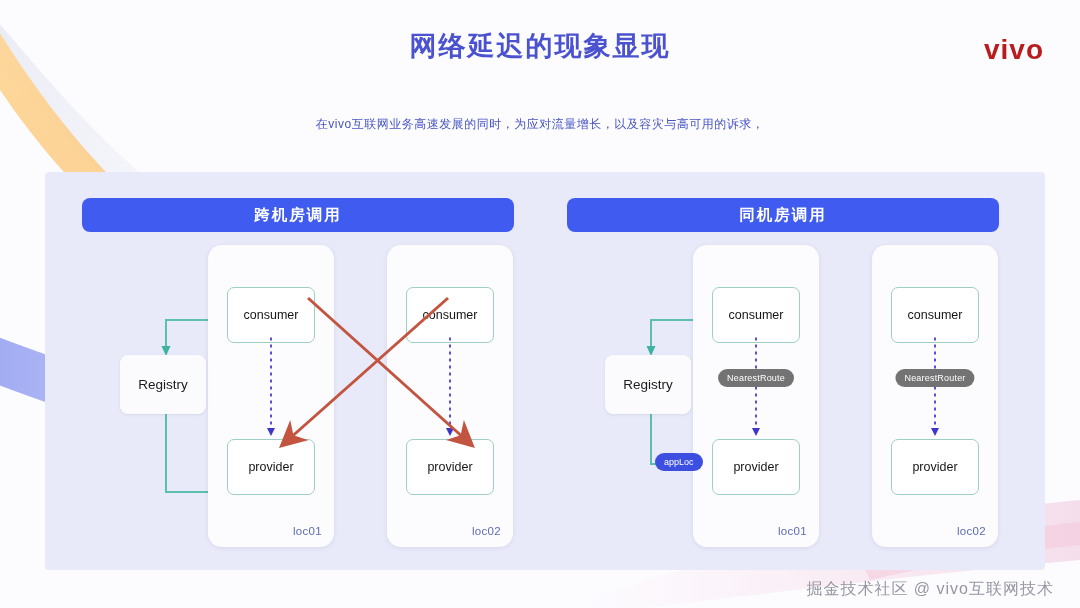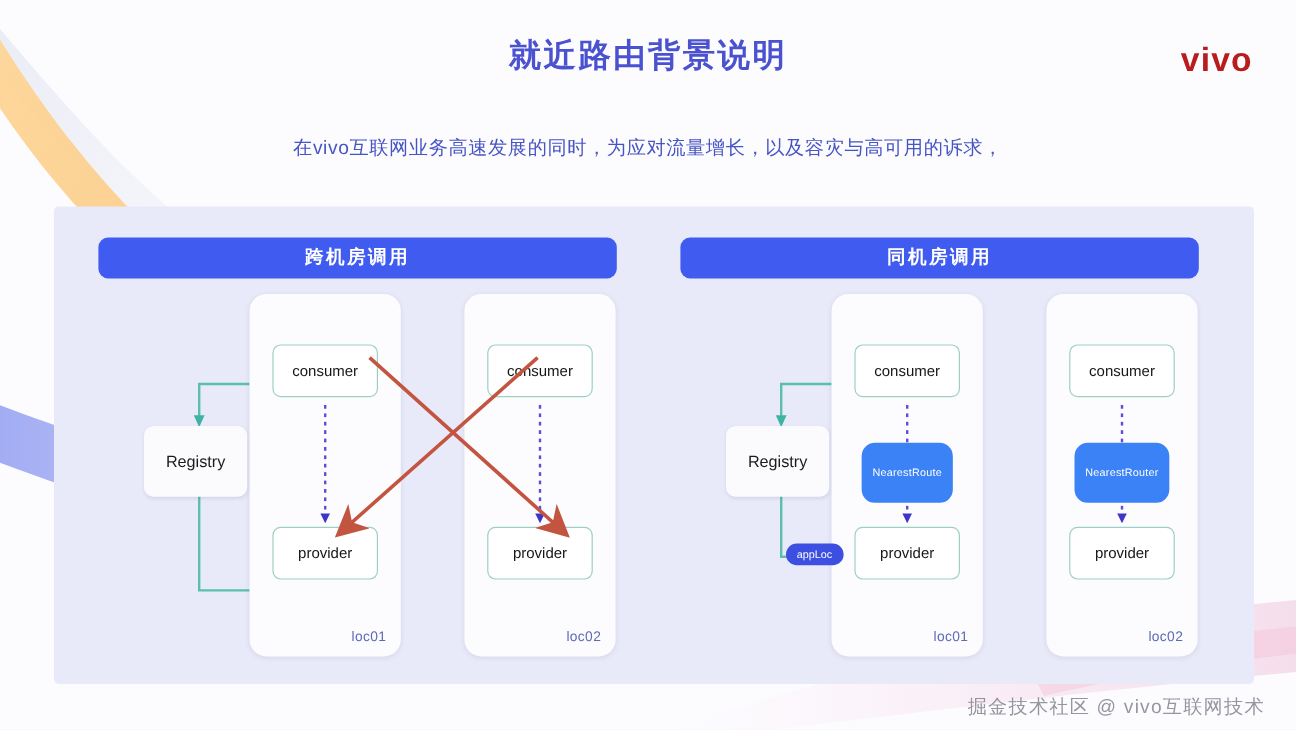--- a/index.html
+++ b/index.html
@@ -30,21 +30,21 @@
     position: absolute; top: 36px; right: 36px;
     z-index: 5;
     font-size: 28px; font-weight: bold;
     color: #b91c1c; letter-spacing: 1px;
     line-height: 1;
   }
 
   .subtitle {
     position: absolute; top: 110px; left: 0; width: 1080px;
     text-align: center;
-    font-size: 16px; line-height: 28px;
+    font-size: 12px; line-height: 28px;
     color: #4754c3;
     letter-spacing: .5px;
     z-index: 5;
   }
   .subtitle .line { display: block; }
 
   
   .panel {
     position: absolute;
     left: 45px; top: 172px;
@@ -92,21 +92,21 @@
     box-shadow: 0 1px 4px rgba(70,70,130,.10);
     z-index: 3;
   }
   .group.left  .loc-card.a { left: 126px; }
   .group.left  .loc-card.b { left: 305px; }
   .group.right .loc-card.a { left: 126px; }
   .group.right .loc-card.b { left: 305px; }
 
   .node {
     position: absolute; left: 19px;
-    width: 88px; height: 44px;
+    width: 88px; height: 56px;
     border: 1px solid #9ecfc4;
     background: #ffffff;
     border-radius: 7px;
     display: flex; align-items: center; justify-content: center;
     font-size: 12.5px; color: #161616;
   }
   .node.consumer { top: 42px; }
   .node.provider { top: 194px; }
 
   .loc-label {
@@ -128,24 +128,24 @@
     position: absolute; left: -3.5px; bottom: -7px;
     border-left: 4.5px solid transparent;
     border-right: 4.5px solid transparent;
     border-top: 8px solid #3d35c9;
   }
 
   
   .route-badge {
     position: absolute; top: 124px; left: 50%;
     transform: translateX(-50%);
-    background: #3b82f6;
+    background: #737373;
     color: #ffffff;
     font-size: 9px;
-    padding: 20px 9px;
+    padding: 4px 9px;
     border-radius: 11px;
     white-space: nowrap;
     z-index: 6;
     letter-spacing: .2px;
   }
   .apploc-badge {
     position: absolute;
     left: 88px; top: 281px;
     background: #3c4fe0;
     color: #ffffff;
@@ -200,21 +200,21 @@
     </defs>
     <rect x="0" y="0" width="1080" height="608" fill="#fcfcff"></rect>
     <path d="M -30 -10 C 60 90, 140 210, 340 300 L 360 340 C 150 250, 50 120, -30 30 Z" fill="url(#gGrayTL)"></path>
     <path d="M -20 0 C 50 120, 150 250, 330 330 L 345 360 C 140 285, 30 150, -40 25 Z" fill="url(#gOrange)"></path>
     <path d="M -20 330 C 160 400, 420 470, 700 520 L 700 560 C 400 515, 140 440, -20 378 Z" fill="url(#gBlue)"></path>
     <path d="M 560 608 C 700 560, 860 520, 1080 500 L 1080 560 C 880 578, 720 600, 640 608 Z" fill="url(#gPink)" opacity="0.5"></path>
     <path d="M 860 560 C 940 540, 1020 528, 1080 522 L 1080 545 C 1010 552, 930 566, 870 580 Z" fill="#f3c6d9" opacity="0.5"></path>
   </svg>
 </div>
 
-<div class="slide-title">就近路由背景说明</div>
+<div class="slide-title">网络延迟的现象显现</div>
 <div class="brand-logo">vivo</div>
 
 <div class="subtitle">
   <span class="line">在vivo互联网业务高速发展的同时，为应对流量增长，以及容灾与高可用的诉求，</span>
 </div>
 
 <div class="panel">
 
   <div class="group left">
 

